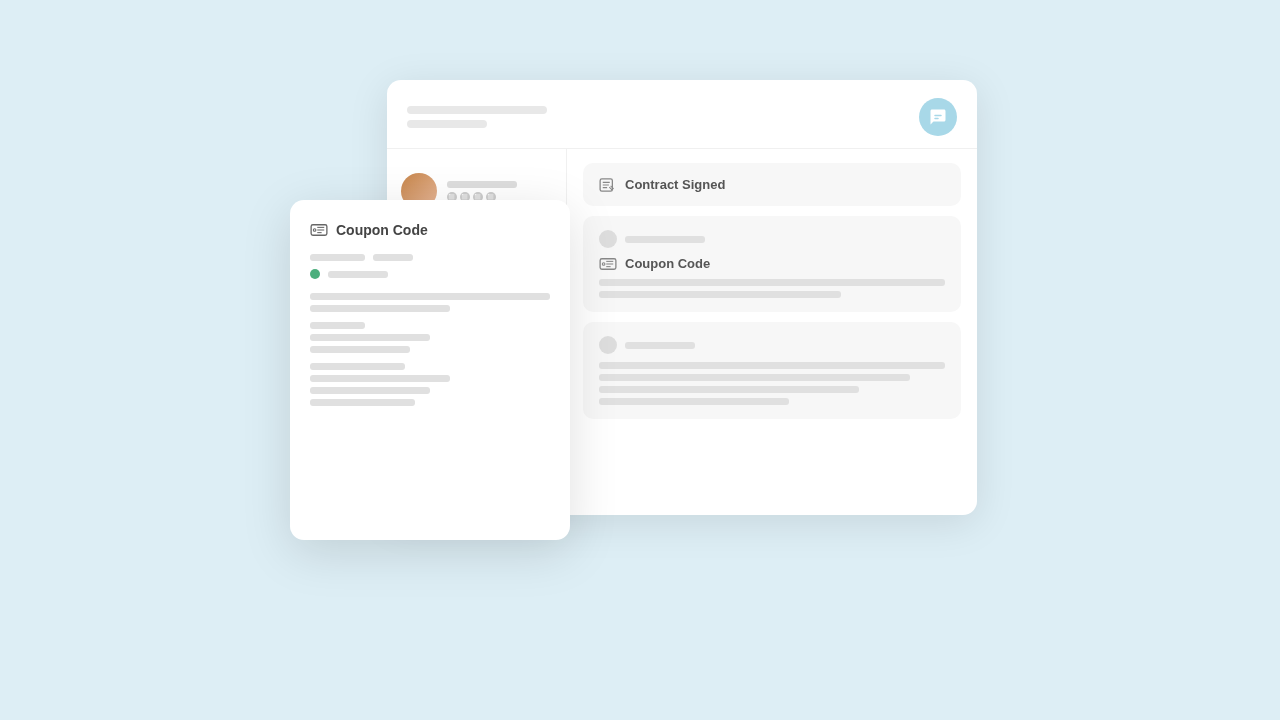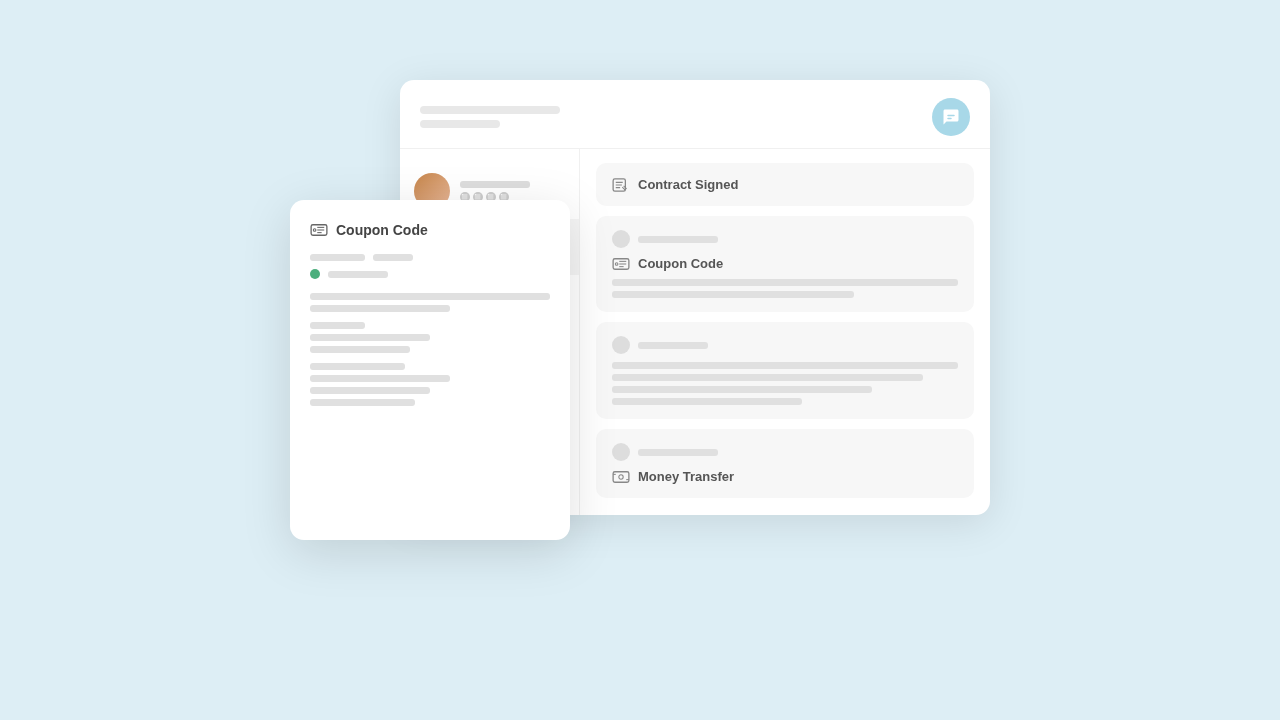--- a/index.html
+++ b/index.html
@@ -17,21 +17,21 @@
     .scene {
       position: relative;
       width: 700px;
       height: 560px;
     }
 
     
     .main-card {
       position: absolute;
       top: 0;
-      right: 0;
+      right: 13px;
       width: 590px;
       height: 435px;
       background: #fff;
       border-radius: 14px;
       box-shadow: 0 8px 40px rgba(0,0,0,0.10);
       overflow: hidden;
     }
 
     .main-card-header {
       padding: 18px 20px 12px;
@@ -355,35 +355,20 @@
             <div class="ph-line" style="width:70px"></div>
           </div>
           <div class="content-row-placeholder">
             <div class="ph-line" style="width:100%"></div>
             <div class="ph-line" style="width:90%"></div>
             <div class="ph-line" style="width:75%"></div>
             <div class="ph-line" style="width:55%"></div>
           </div>
         </div>
 
-        <div class="content-row">
-          <div class="row-top-meta">
-            <div class="small-circle"></div>
-            <div class="ph-line" style="width:80px"></div>
-          </div>
-          <div class="content-row-title">
-            <svg width="18" height="14" viewBox="0 0 20 16" fill="none">
-              <rect x="1" y="2" width="18" height="12" rx="2" stroke="#888" stroke-width="1.5" fill="none"></rect>
-              <circle cx="10" cy="8" r="2.5" stroke="#888" stroke-width="1.2" fill="none"></circle>
-              <line x1="1" y1="5" x2="4" y2="5" stroke="#888" stroke-width="1.2"></line>
-              <line x1="16" y1="11" x2="19" y2="11" stroke="#888" stroke-width="1.2"></line>
-            </svg>
-            <span>Money Transfer</span>
-          </div>
-        </div>
 
       </div>
     </div>
   </div>
 
   <div class="coupon-card">
     <div class="coupon-card-title">
       <svg width="18" height="14" viewBox="0 0 20 16" fill="none">
         <rect x="1" y="2" width="18" height="12" rx="2" stroke="#666" stroke-width="1.5" fill="none"></rect>
         <circle cx="5" cy="8" r="1.5" stroke="#666" stroke-width="1.2" fill="none"></circle>

